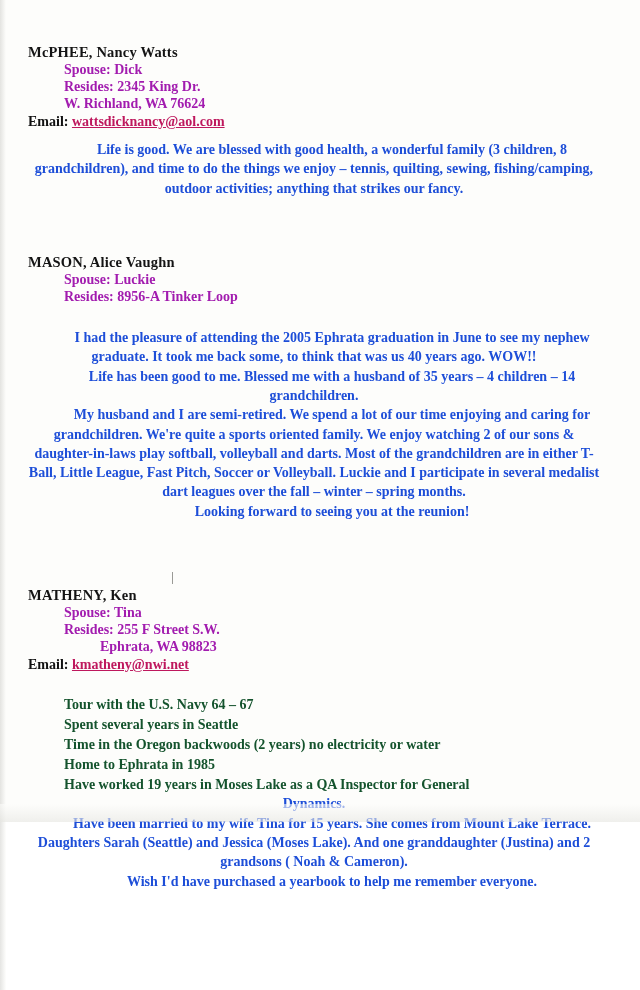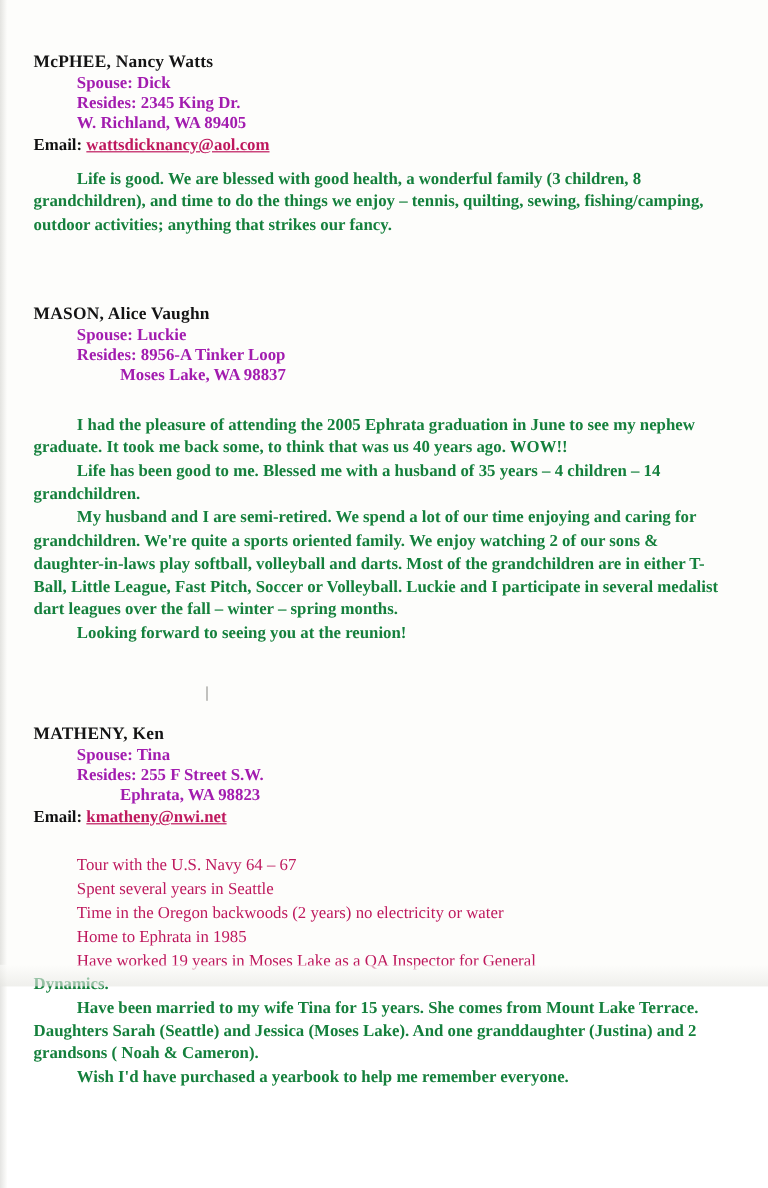--- a/index.html
+++ b/index.html
@@ -62,38 +62,38 @@
   }
   .email-addr {
     text-decoration: underline;
     color: #be185d;
   }
   .body-text {
     font-size: 14px;
     font-weight: bold;
     line-height: 1.38;
     margin: 0;
-    color: #15803d;
-    text-align: left;
+    color: #1d4ed8;
+    text-align: center;
   }
   .para {
     text-indent: 36px;
     margin: 0;
   }
   .para-flat {
     text-indent: 0;
     margin: 0;
   }
   .list-line {
     font-size: 14px;
-    font-weight: normal;
+    font-weight: bold;
     line-height: 1.42;
     padding-left: 36px;
     margin: 0;
-    color: #be185d;
+    color: #14532d;
   }
   .gap-sm { height: 10px; }
   .gap-md { height: 22px; }
   .gap-xl { height: 56px; }
   .stray-mark {
     position: absolute;
     left: 172px;
     top: 572px;
     width: 1px;
     height: 12px;
@@ -105,36 +105,35 @@
 
 <div class="page">
   <div class="scan-edge-left"></div>
   <div class="scan-edge-bottom"></div>
   <div class="stray-mark"></div>
 
   <div class="entry">
     <p class="entry-name">McPHEE,  Nancy Watts</p>
     <p class="field indent-1">Spouse:  Dick</p>
     <p class="field indent-1">Resides:  2345 King Dr.</p>
-    <p class="field indent-1">W. Richland, WA  89405</p>
+    <p class="field indent-1">W. Richland, WA  76624</p>
     <p class="email-line">
       <span>Email:</span>
       <span class="email-addr">wattsdicknancy@aol.com</span>
     </p>
     <div class="gap-sm"></div>
     <p class="body-text para">Life is good.  We are blessed with good health, a wonderful family (3 children, 8 grandchildren), and time to do the things we enjoy – tennis, quilting, sewing, fishing/camping, outdoor activities; anything that strikes our fancy.</p>
   </div>
 
   <div class="gap-xl"></div>
 
   <div class="entry">
     <p class="entry-name">MASON,  Alice Vaughn</p>
     <p class="field indent-1">Spouse:  Luckie</p>
     <p class="field indent-1">Resides:   8956-A Tinker Loop</p>
-    <p class="field indent-2">Moses Lake, WA  98837</p>
     <div class="gap-md"></div>
     <p class="body-text para">I had the pleasure of attending the 2005 Ephrata graduation in June to see my nephew graduate.  It took me back some, to think that was us 40 years ago.  WOW!!</p>
     <p class="body-text para">Life has been good to me.  Blessed me with a husband of 35 years – 4 children – 14 grandchildren.</p>
     <p class="body-text para">My husband and I are semi-retired.  We spend a lot of our time enjoying and caring for grandchildren.  We're quite a sports oriented family.  We enjoy watching 2 of our sons &amp; daughter-in-laws play softball, volleyball and darts.  Most of the grandchildren are in either T-Ball, Little League, Fast Pitch, Soccer or Volleyball.  Luckie and I participate in several medalist dart leagues over the fall – winter – spring months.</p>
     <p class="body-text para">Looking forward to seeing you at the reunion!</p>
   </div>
 
   <div class="gap-xl"></div>
   <div class="gap-sm"></div>
 

